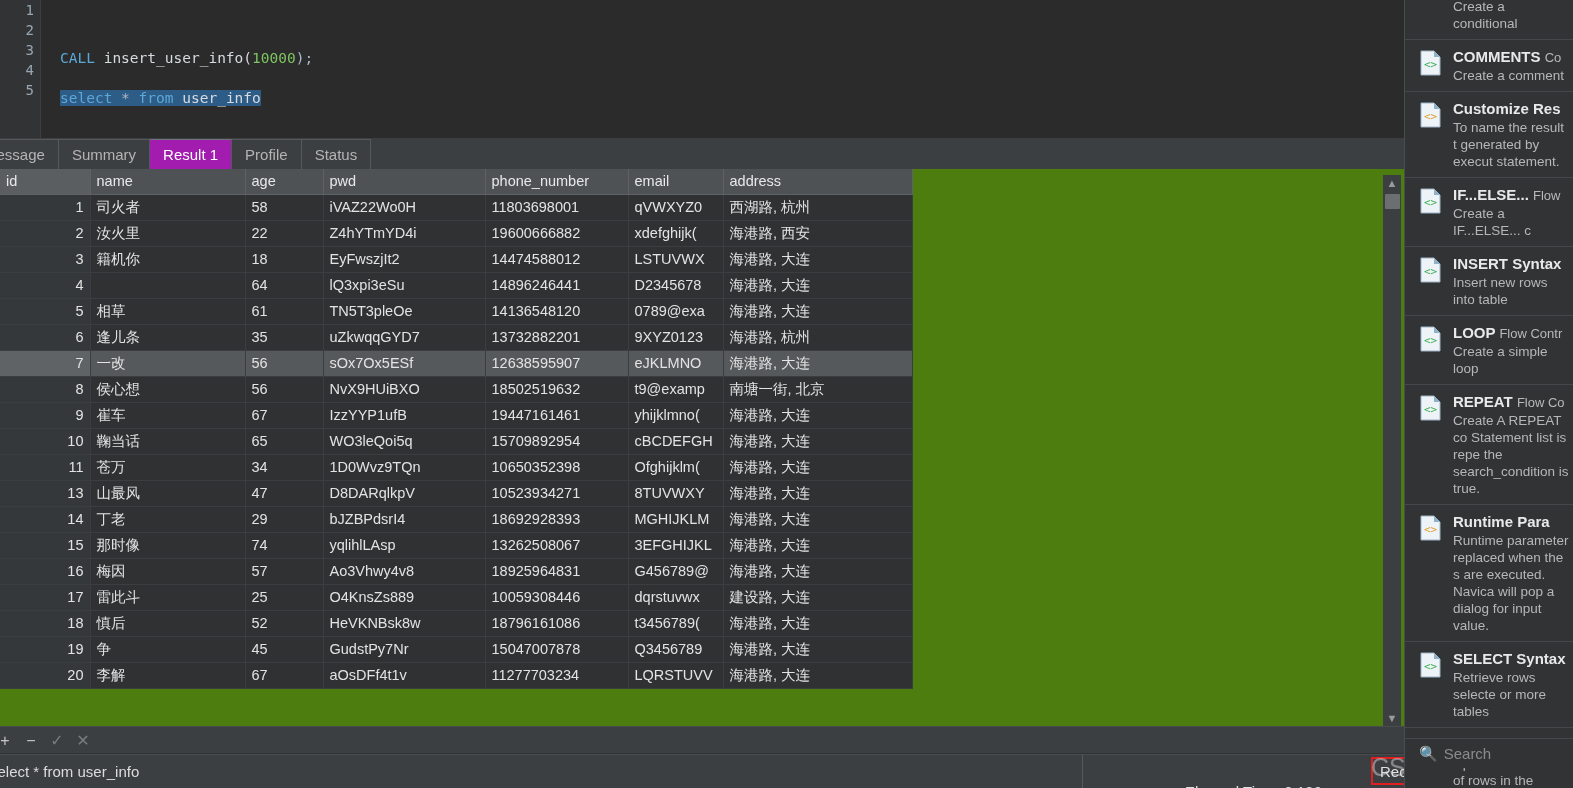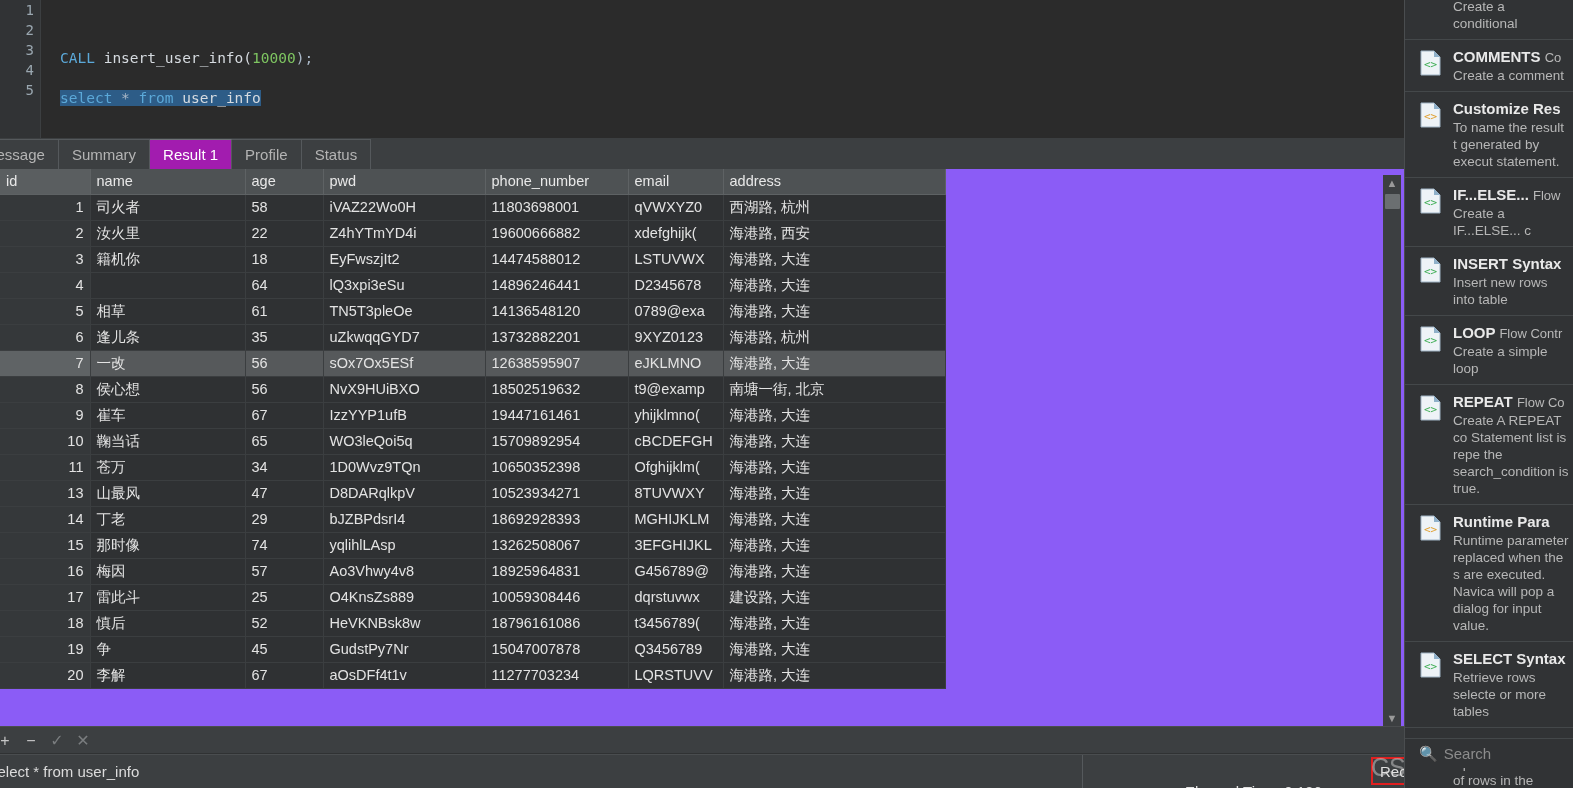--- a/index.html
+++ b/index.html
@@ -66,21 +66,21 @@
   .tab.active {
     background: #a21caf; color: #ffffff;
     font-weight: normal;
     border-top: 1px solid #6f7377;
   }
 
   
   .gridwrap {
     position: absolute; left: 0; top: 169px;
     width: 1404px; height: 557px;
-    background: #8b5cf6;
+    background: #4d7c0f;
     overflow: hidden;
   }
   table.grid { border-collapse: collapse; table-layout: fixed; }
   table.grid th {
     height: 25px;
     background: #4e5254;
     color: #e8e8e8;
     font-weight: normal;
     font-size: 14.5px;
     text-align: left;
@@ -105,21 +105,21 @@
   tr.sel-row td { background: #56595b; }
   tr.sel-row td.c-id { background: #5f6365; }
 
   
   .w-id    { width: 90px; }
   .w-name  { width: 155px; }
   .w-age   { width: 78px; }
   .w-pwd   { width: 162px; }
   .w-phone { width: 143px; }
   .w-email { width: 95px; }
-  .w-addr  { width: 222px; }
+  .w-addr  { width: 189px; }
 
   
   .vscroll {
     position: absolute; left: 1383px; top: 175px;
     width: 18px; height: 551px;
     background: #3c3f41;
   }
   .vscroll .arrow {
     position: absolute; left: 0; width: 18px; height: 16px;
     color: #9a9a9a; font-size: 11px; text-align: center; line-height: 16px;

